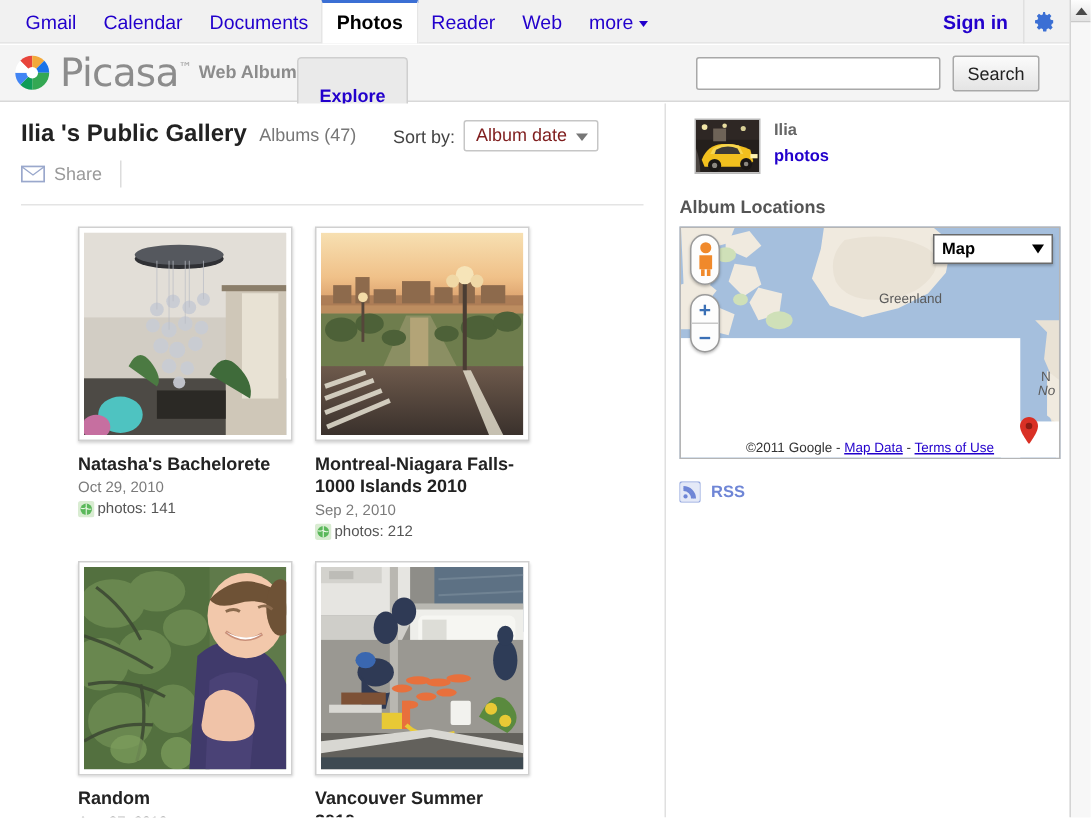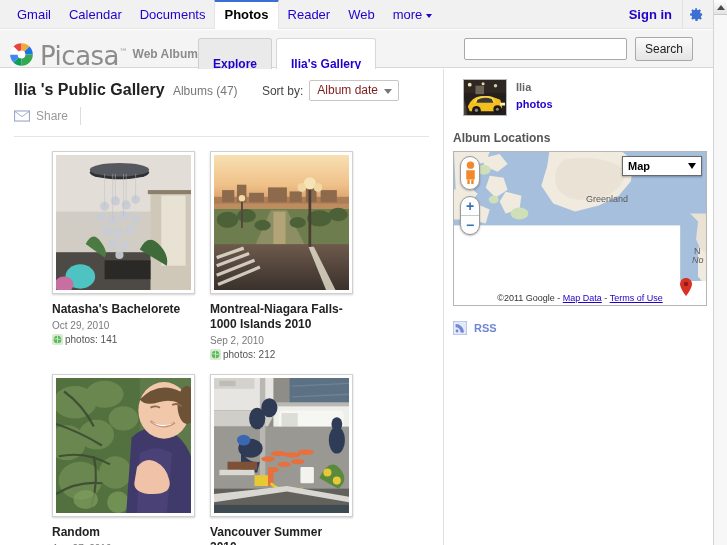--- a/index.html
+++ b/index.html
@@ -81,21 +81,21 @@
   }
   .logo-wrap {
     position: absolute; left: 8px; top: 3px;
     display: flex; align-items: center;
   }
   .pinwheel { width: 27px; height: 27px; margin-right: 5px; }
   .logo-text {
     font-size: 26px;
     color: #8c8c8c;
     letter-spacing: -0.5px;
-    line-height: 39px;
+    line-height: 27px;
     font-family: "DejaVu Sans", sans-serif;
   }
   .logo-tm { font-size: 9px; vertical-align: super; color: #9e9e9e; }
   .logo-sub {
     font-size: 12px; font-weight: bold;
     color: #8c8c8c;
     margin-left: 5px;
   }
   .tabs {
     position: absolute; left: 198px; top: 8px;
@@ -450,21 +450,20 @@
         <circle cx="16" cy="16" r="4.6" fill="#ffffff"></circle>
       </svg>
       <span class="logo-text">
         <span>Picasa</span><span class="logo-tm">™</span>
       </span>
       <span class="logo-sub">Web Albums</span>
     </div>
 
     <div class="tabs">
       <a class="tab" href="#">Explore</a>
-      <a class="tab active" href="#">Ilia's Gallery</a>
     </div>
 
     <div class="searchbox">
       <input class="search-input" type="text" placeholder="" style="">
       <button class="search-btn">Search</button>
     </div>
   </div>
 
   <div class="content">
 

